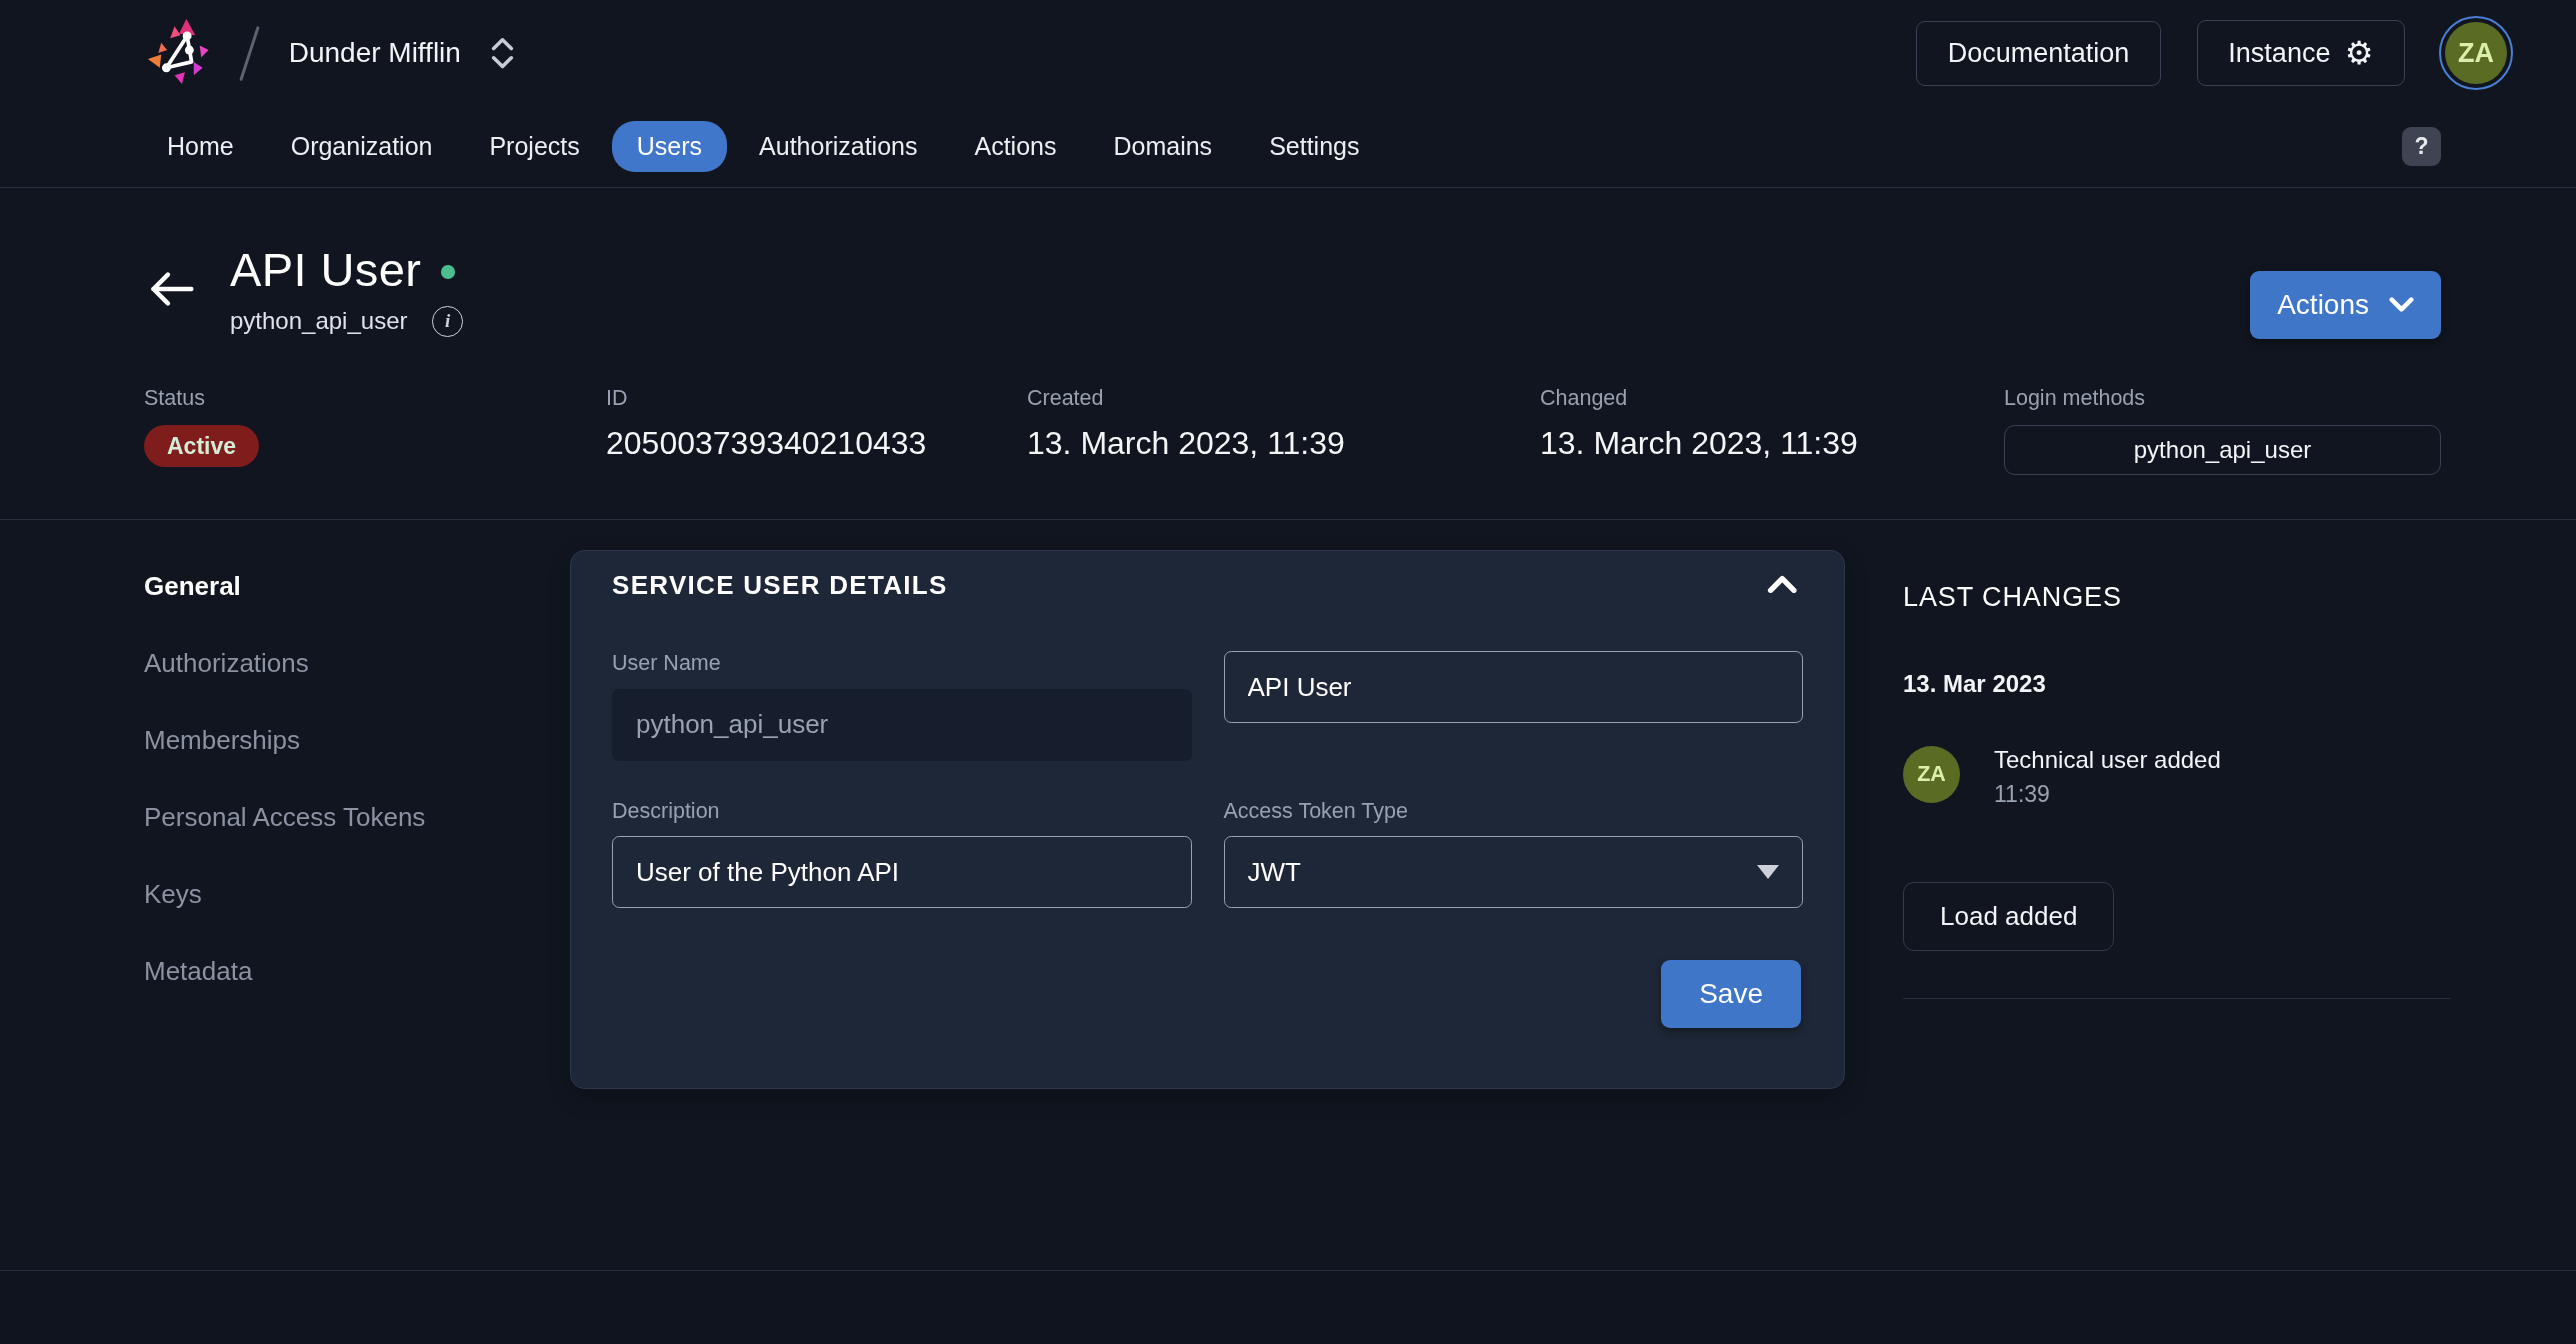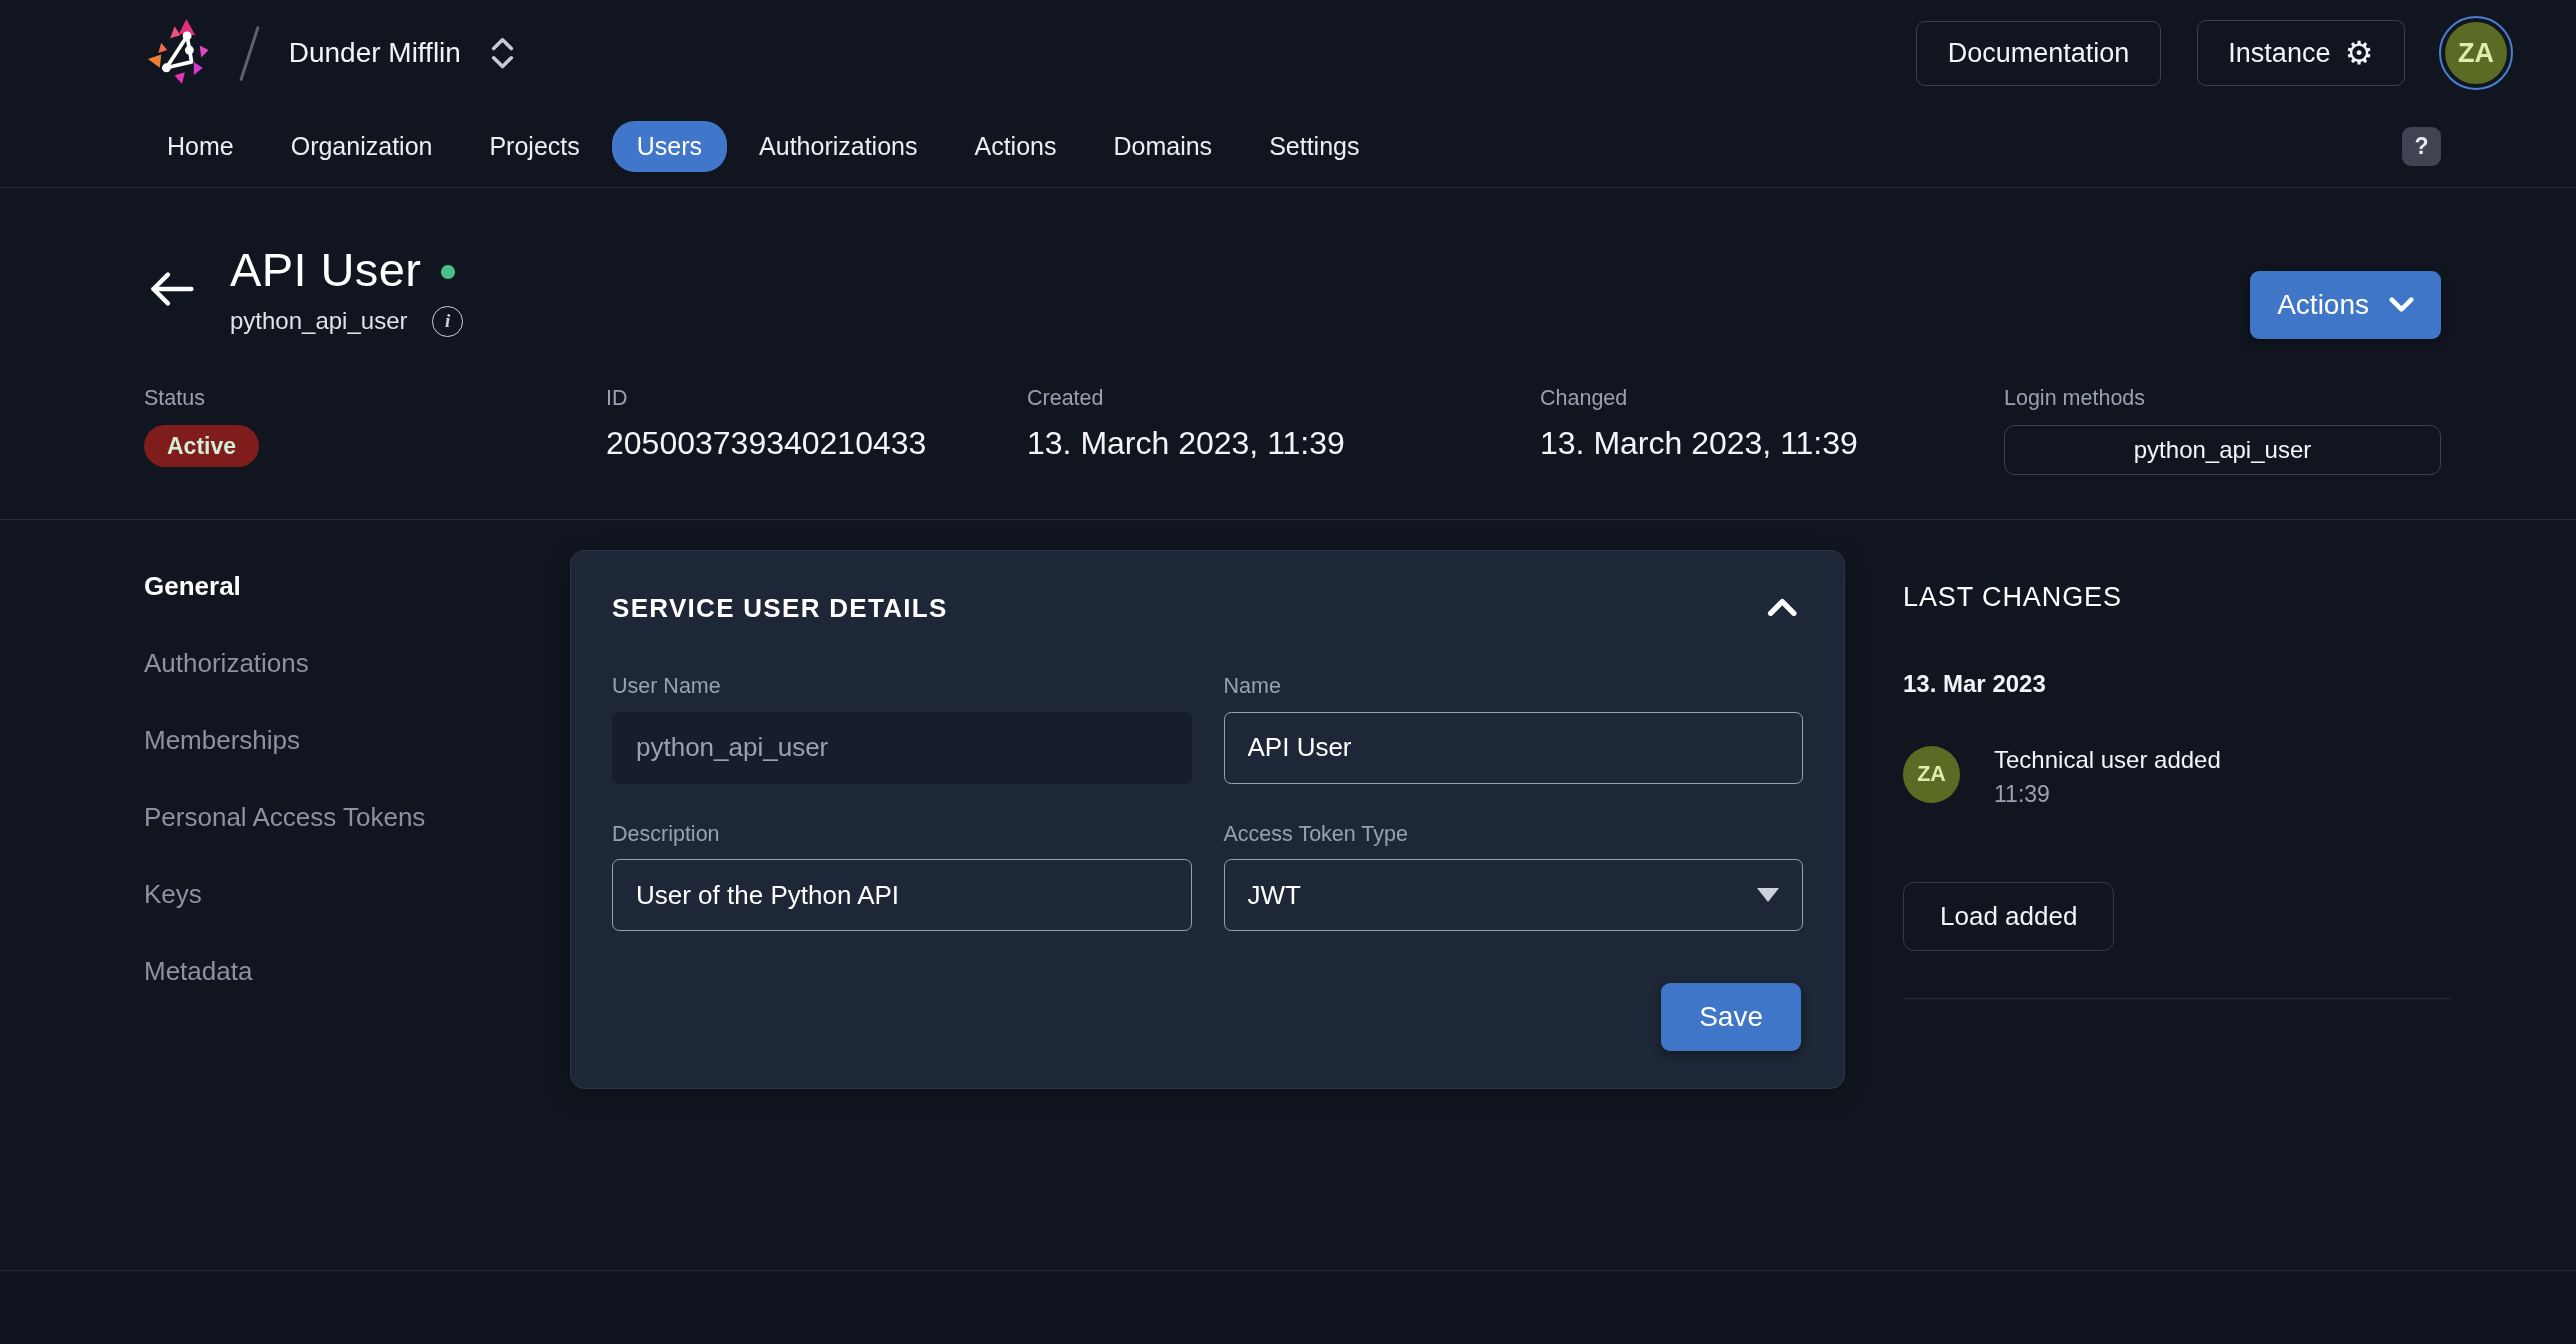--- a/index.html
+++ b/index.html
@@ -49,21 +49,21 @@
 
   .section-divider { position:absolute; top:519px; left:0; right:0; border-top:1.8px solid #272e3c; }
 
   
   .side-nav { position:absolute; left:144px; top:571px; list-style:none; }
   .side-nav li { font-size:26px; color:#8b92a2; margin-bottom:46px; cursor:pointer; }
   .side-nav li.active { color:#ffffff; font-weight:700; }
 
   
   .card { position:absolute; left:570px; top:550px; width:1275px; height:539px; background:#1e2737; border:0.9px solid #2e374a; border-radius:14.4px; box-shadow:0 7.2px 21.5px rgba(0,0,0,0.25); }
-  .card-head { display:flex; align-items:center; justify-content:space-between; padding:42px 43px 0 41px; }
+  .card-head { display:flex; align-items:center; justify-content:space-between; padding:19px 43px 0 41px; }
   .card-title { font-size:26px; font-weight:600; letter-spacing:1.3px; color:#ffffff; }
   .collapse-btn { background:none; border:none; cursor:pointer; padding:3.6px; }
   .form-grid { display:grid; grid-template-columns:1fr 1fr; column-gap:32px; row-gap:38px; padding:50px 41px 0 41px; }
   .field-label { font-size:21.5px; color:#99a1b1; margin-bottom:12.6px; }
   .text-input { width:100%; height:72px; border-radius:7.2px; font-size:26px; font-family:inherit; padding:0 23px; color:#ffffff; background:transparent; border:0.9px solid #9aa2b2; outline:none; }
   .text-input:disabled { background:#161d2d; border:0.9px solid transparent; color:#9aa2b2; }
   .select-box { width:100%; height:72px; border-radius:7.2px; border:0.9px solid #9aa2b2; display:flex; align-items:center; padding:12px 23px; font-size:26px; color:#ffffff; cursor:pointer; }
   .select-caret { margin-left:auto; width:0; height:0; border-left:11.7px solid transparent; border-right:11.7px solid transparent; border-top:14.4px solid #ccd1da; }
   .card-foot { display:flex; justify-content:flex-end; padding:52px 43px 0 0; }
   .save-btn { background:#4076c8; border:none; border-radius:9px; color:#ffffff; font-size:28px; font-weight:500; font-family:inherit; padding:18px 38px; cursor:pointer; box-shadow:0 3.6px 9px rgba(0,0,0,0.35); }
@@ -205,21 +205,20 @@
           <polyline points="4,17 17,4 30,17" fill="none" stroke="#ffffff" stroke-width="6" stroke-linecap="round" stroke-linejoin="round"></polyline>
         </svg>
       </button>
     </div>
     <div class="form-grid">
       <div>
         <div class="field-label">User Name</div>
         <input class="text-input" disabled="" value="python_api_user" style="">
       </div>
       <div>
-        <div class="field-label">Name</div>
         <input class="text-input" value="API User" style="">
       </div>
       <div>
         <div class="field-label">Description</div>
         <input class="text-input" value="User of the Python API" style="">
       </div>
       <div>
         <div class="field-label">Access Token Type</div>
         <div class="select-box">
           <span>JWT</span>

